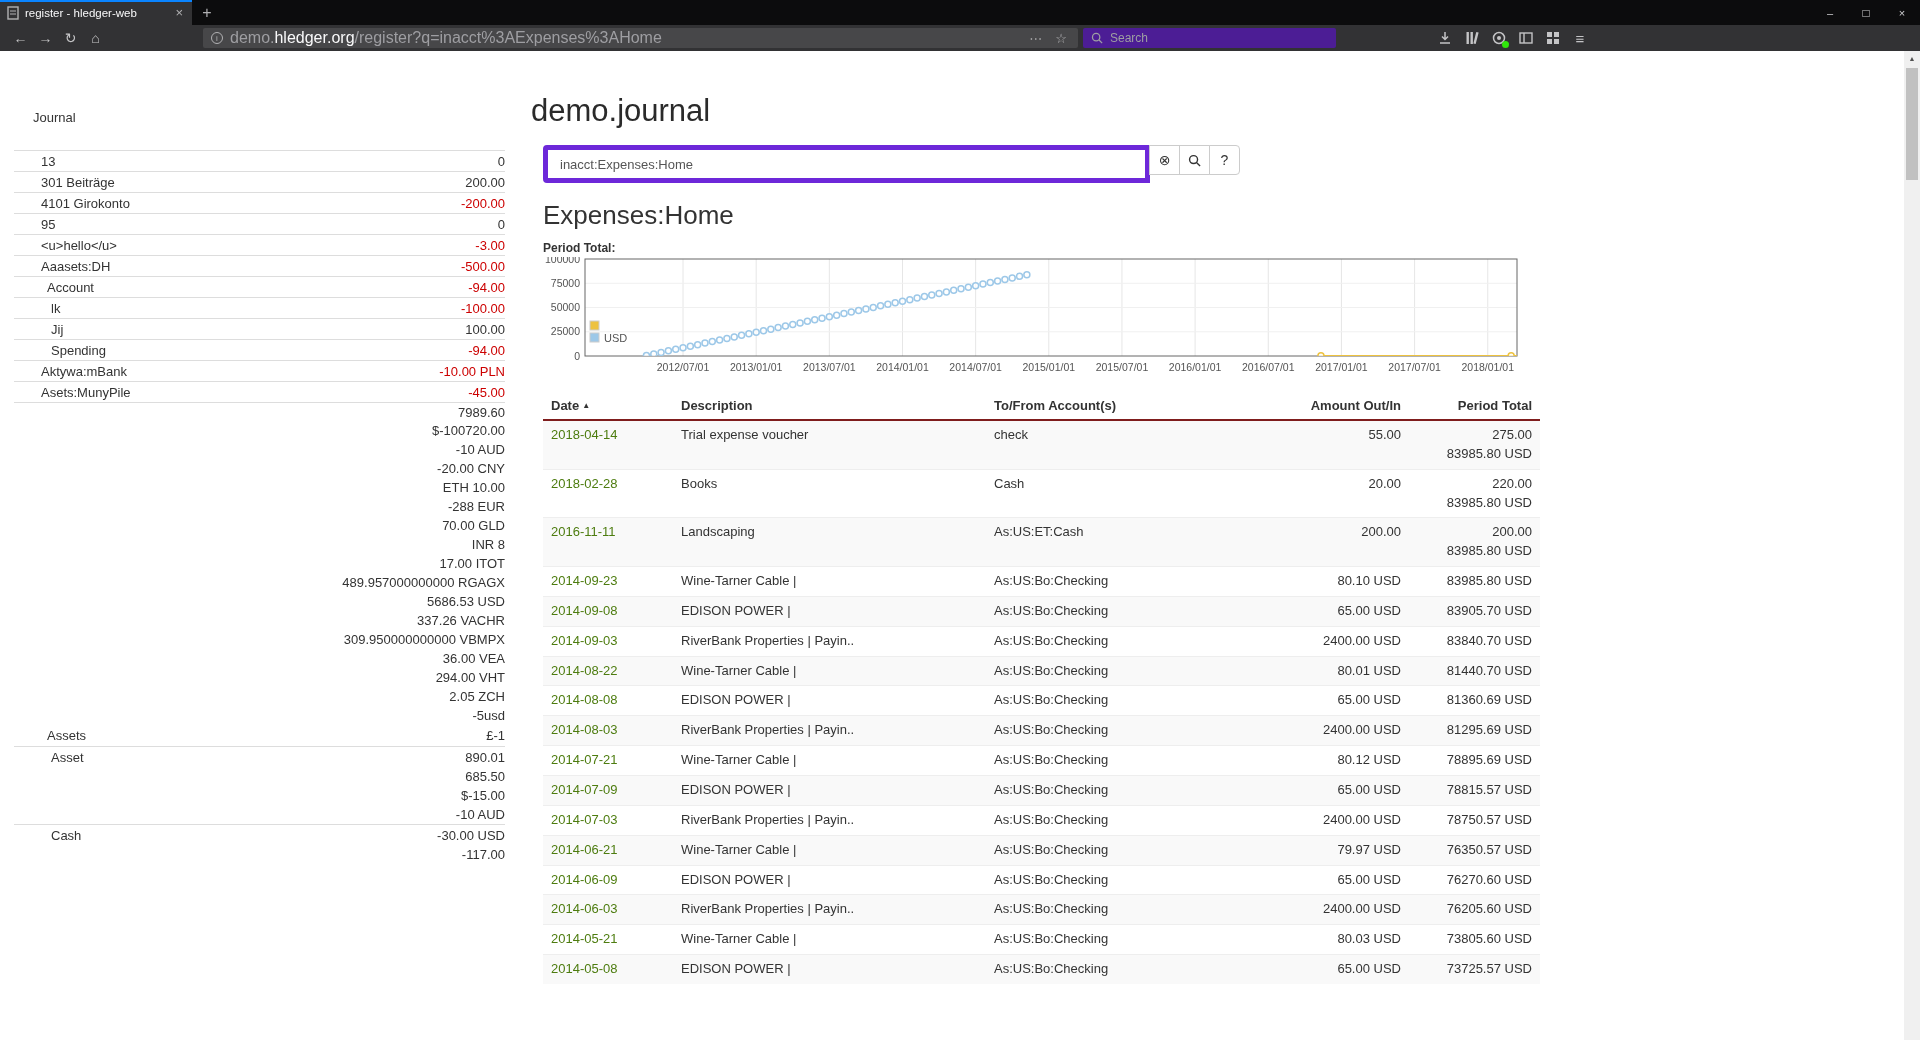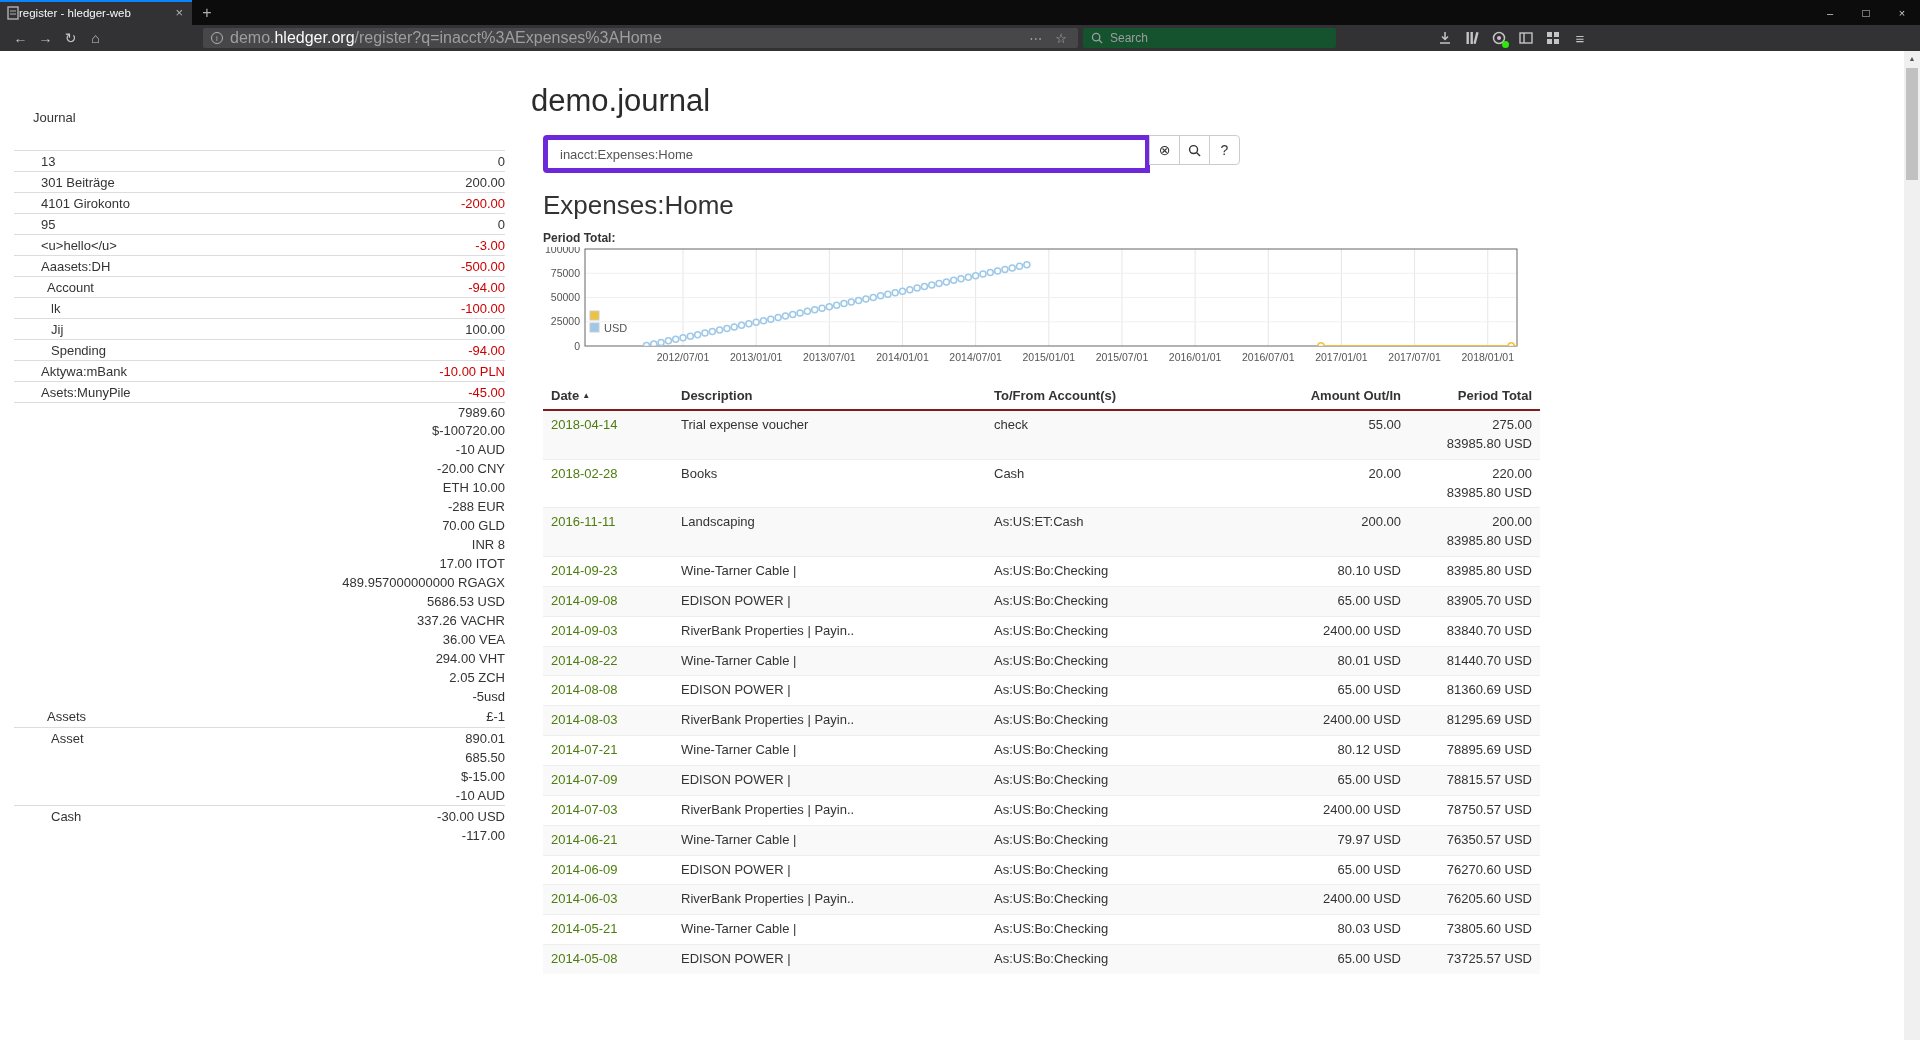--- a/index.html
+++ b/index.html
@@ -5,21 +5,21 @@
   * { box-sizing: border-box; }
   html,body { margin:0; padding:0; }
   body {
     width:1920px; height:1040px; overflow:hidden; background:#fff;
     font-family:"Liberation Sans", sans-serif; -webkit-font-smoothing:antialiased;
   }
 
   
   .titlebar { height:25px; background:#0c0c0d; display:flex; align-items:stretch; }
   .tab {
-    width:192px; background:#323234; display:flex; align-items:center; gap:0;
+    width:192px; background:#323234; display:flex; align-items:center; gap:6px;
     padding:0 7px; box-shadow: inset 0 2px 0 #0a84ff;
   }
   .tab-title { color:#f9f9fa; font-size:11.5px; flex:1; white-space:nowrap; overflow:hidden; }
   .tab-close { color:#b1b1b3; font-size:13px; padding:0 2px; }
   .newtab { width:30px; color:#b1b1b3; display:flex; align-items:center; justify-content:center; font-size:16px; }
   .win-controls { margin-left:auto; display:flex; }
   .win-btn { width:36px; color:#cfcfd1; display:flex; align-items:center; justify-content:center; font-size:11px; }
   .win-btn.max { font-size:12px; }
 
   .navbar { height:26px; background:#323234; display:flex; align-items:center; padding:0 8px; }
@@ -27,21 +27,21 @@
   .urlbar {
     margin-left:95px; width:875px; height:20px; background:#474749; border-radius:2px;
     display:flex; align-items:center; padding:0 8px; gap:7px;
   }
   .circle-i { width:12px; height:12px; border:1px solid #b1b1b3; border-radius:50%;
     font-size:8px; line-height:11px; text-align:center; color:#b1b1b3; flex:0 0 auto; }
   .url-text { font-size:16px; color:#9e9ea2; white-space:nowrap; overflow:hidden; flex:1; }
   .url-domain { color:#f9f9fa; }
   .url-action { color:#b1b1b3; font-size:13px; padding:0 3px; }
   .searchbar {
-    margin-left:5px; width:253px; height:20px; background:#14532d; border-radius:2px;
+    margin-left:5px; width:253px; height:20px; background:#4c1d95; border-radius:2px;
     display:flex; align-items:center; padding:0 8px; gap:7px; color:#9e9ea2; font-size:12px;
   }
   .toolbar-icons { margin-left:100px; display:flex; align-items:center; gap:9px; }
   .tool-icon { width:18px; height:18px; position:relative; display:flex; align-items:center; justify-content:center; color:#c4c4c6; }
   .tool-icon svg { display:block; }
   .green-badge { position:absolute; right:-1px; bottom:-1px; width:7px; height:7px; border-radius:50%; background:#30e60b; }
   .menu-glyph { font-size:15px; color:#c4c4c6; }
 
   
   .page { position:relative; height:989px; background:#fff; overflow:hidden; }
@@ -58,21 +58,21 @@
   .acct-line.cont { height:19px; }
   .acct-line.b { border-top:1px solid #ddd; }
   .acct-name { flex:1; white-space:nowrap; overflow:hidden; }
   .acct-name.ind1 { padding-left:27px; }
   .acct-name.ind2 { padding-left:33px; }
   .acct-name.ind3 { padding-left:37px; }
   .acct-val { margin-left:auto; text-align:right; white-space:nowrap; }
   .acct-val.neg { color:#c00; }
 
   
-  .main { flex:1; padding:32px 20px 0 14px; min-width:0; }
+  .main { flex:1; padding:2px 20px 0 14px; min-width:0;margin-top:40px; }
   .page-title { font-size:31px; font-weight:400; color:#2a2a2a; margin:0 0 16px 2px; }
   .search-row { display:flex; width:697px; margin-left:14px; }
   .search-input {
     flex:1; height:38px; border:5px solid #6d28d9; border-radius:4px 0 0 4px; padding:5px 12px;
     font-size:13px; color:#555; font-family:"Liberation Sans", sans-serif; outline:none;
   }
   .sbtn {
     width:31px; height:30px; border:1px solid #ccc; background:#fff; margin-left:-1px;
     color:#333; font-size:14px; display:flex; align-items:center; justify-content:center; padding:0;
     font-family:"Liberation Sans", sans-serif;
@@ -276,20 +276,24 @@
             <span class="acct-name ind1"></span>
             <span class="acct-val">489.957000000000 RGAGX</span>
           </div>
           <div class="acct-line cont">
             <span class="acct-name ind1"></span>
             <span class="acct-val">5686.53 USD</span>
           </div>
           <div class="acct-line cont">
             <span class="acct-name ind1"></span>
             <span class="acct-val">337.26 VACHR</span>
+          </div>
+          <div class="acct-line cont">
+            <span class="acct-name ind1"></span>
+            <span class="acct-val">309.950000000000 VBMPX</span>
           </div>
           <div class="acct-line cont">
             <span class="acct-name ind1"></span>
             <span class="acct-val">36.00 VEA</span>
           </div>
           <div class="acct-line cont">
             <span class="acct-name ind1"></span>
             <span class="acct-val">294.00 VHT</span>
           </div>
           <div class="acct-line cont">

